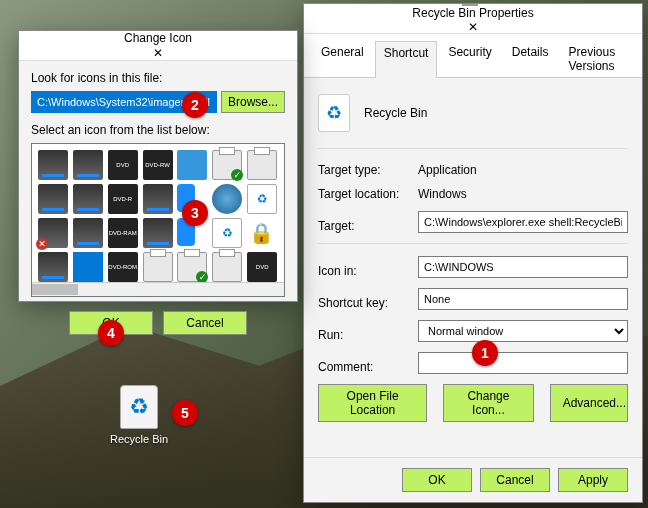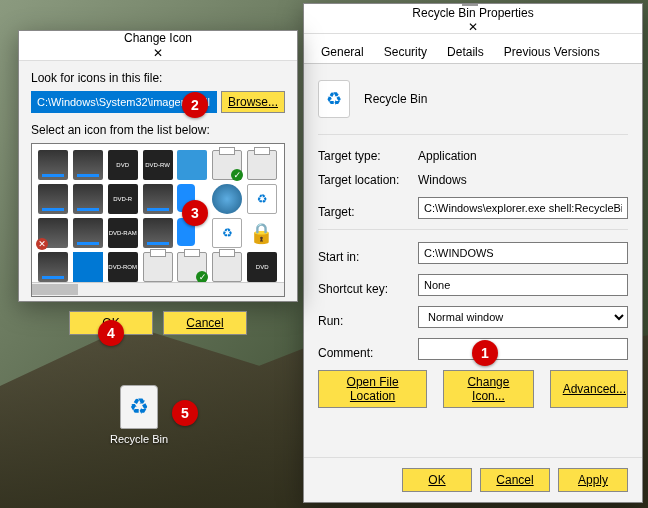--- a/index.html
+++ b/index.html
@@ -23,21 +23,21 @@
 .tab.active { background: #f3f3f3; border-color: #ccc; position: relative; top: 1px; }
 .props-body { padding: 12px 14px; }
 .props-body .hrow { display: flex; align-items: center; gap: 14px; margin-bottom: 14px; padding: 4px 0 16px; border-bottom: 1px solid #ddd; }
 .hrow .rbicon { width: 32px; height: 38px; background: #fff; border: 1px solid #ccc; border-radius: 3px; display: flex; align-items: center; justify-content: center; color: #0078d4; font-size: 18px; }
 .formrow { display: flex; align-items: flex-end; margin-bottom: 10px; gap: 6px; }
 .formrow .lbl { width: 94px; font-size: 12px; }
 .formrow .val { font-size: 12px; flex: 1; }
 .formrow input[type=text], .formrow select { flex: 1; border: 1px solid #7a7a7a; padding: 3px 5px; font-size: 11px; background: #fff; height: 22px; }
 .sep { border-top: 1px solid #ddd; margin: 8px 0 12px; }
 .btnrow { display: flex; gap: 16px; margin-top: 7px; }
-.btn { border: 1px solid #888; background: #fde047; padding: 4px 12px; font-size: 12px; cursor: pointer; min-width: 70px; text-decoration: underline; }
+.btn { border: 1px solid #888; background: #bef264; padding: 4px 12px; font-size: 12px; cursor: pointer; min-width: 70px; }
 .dlg-footer { position: absolute; bottom: 0; left: 0; right: 0; padding: 10px 14px; display: flex; justify-content: flex-end; gap: 8px; background: #f3f3f3; border-top: 1px solid #ddd; }
 
 .change-icon { left: 18px; top: 30px; width: 280px; height: 272px; }
 .ci-body { padding: 10px 12px; }
 .ci-body label { display: block; font-size: 12px; margin-bottom: 6px; }
 .pathrow { display: flex; gap: 4px; margin-bottom: 10px; }
 .pathrow input { flex: 1; border: 1px solid #0078d4; background: #0078d4; color: #fff; padding: 3px 5px; font-size: 11px; height: 22px; }
 .iconlist { border: 1px solid #7a7a7a; background: #fff; height: 154px; padding: 6px; overflow: hidden; position: relative; }
 .iconlist .grid { display: grid; grid-template-columns: repeat(7, 1fr); gap: 4px; }
 .ico { width: 30px; height: 30px; display: flex; align-items: center; justify-content: center; font-size: 12px; position: relative; }
@@ -73,20 +73,21 @@
 </div>
 
 <div class="win props">
   <div class="titlebar">
     <div class="ticon"></div>
     <div class="title">Recycle Bin Properties</div>
     <div class="close">✕</div>
   </div>
   <div class="tabs">
     <div class="tab">General</div>
+    <div class="tab active">Shortcut</div>
     <div class="tab">Security</div>
     <div class="tab">Details</div>
     <div class="tab">Previous Versions</div>
   </div>
   <div class="props-body">
     <div class="hrow">
       <div class="rbicon">♻</div>
       <div>Recycle Bin</div>
     </div>
     <div class="formrow">
@@ -96,21 +97,21 @@
     <div class="formrow">
       <div class="lbl">Target location:</div>
       <div class="val">Windows</div>
     </div>
     <div class="formrow">
       <div class="lbl">Target:</div>
       <input type="text" value="C:\Windows\explorer.exe shell:RecycleBinFolder" style="">
     </div>
     <div class="sep"></div>
     <div class="formrow">
-      <div class="lbl">Start in:</div>
+      <div class="lbl">Icon in:</div>
       <input type="text" value="C:\WINDOWS" style="">
     </div>
     <div class="formrow">
       <div class="lbl">Shortcut key:</div>
       <input type="text" value="None" style="">
     </div>
     <div class="formrow">
       <div class="lbl">Run:</div>
       <select><option>Normal window</option></select>
     </div>

